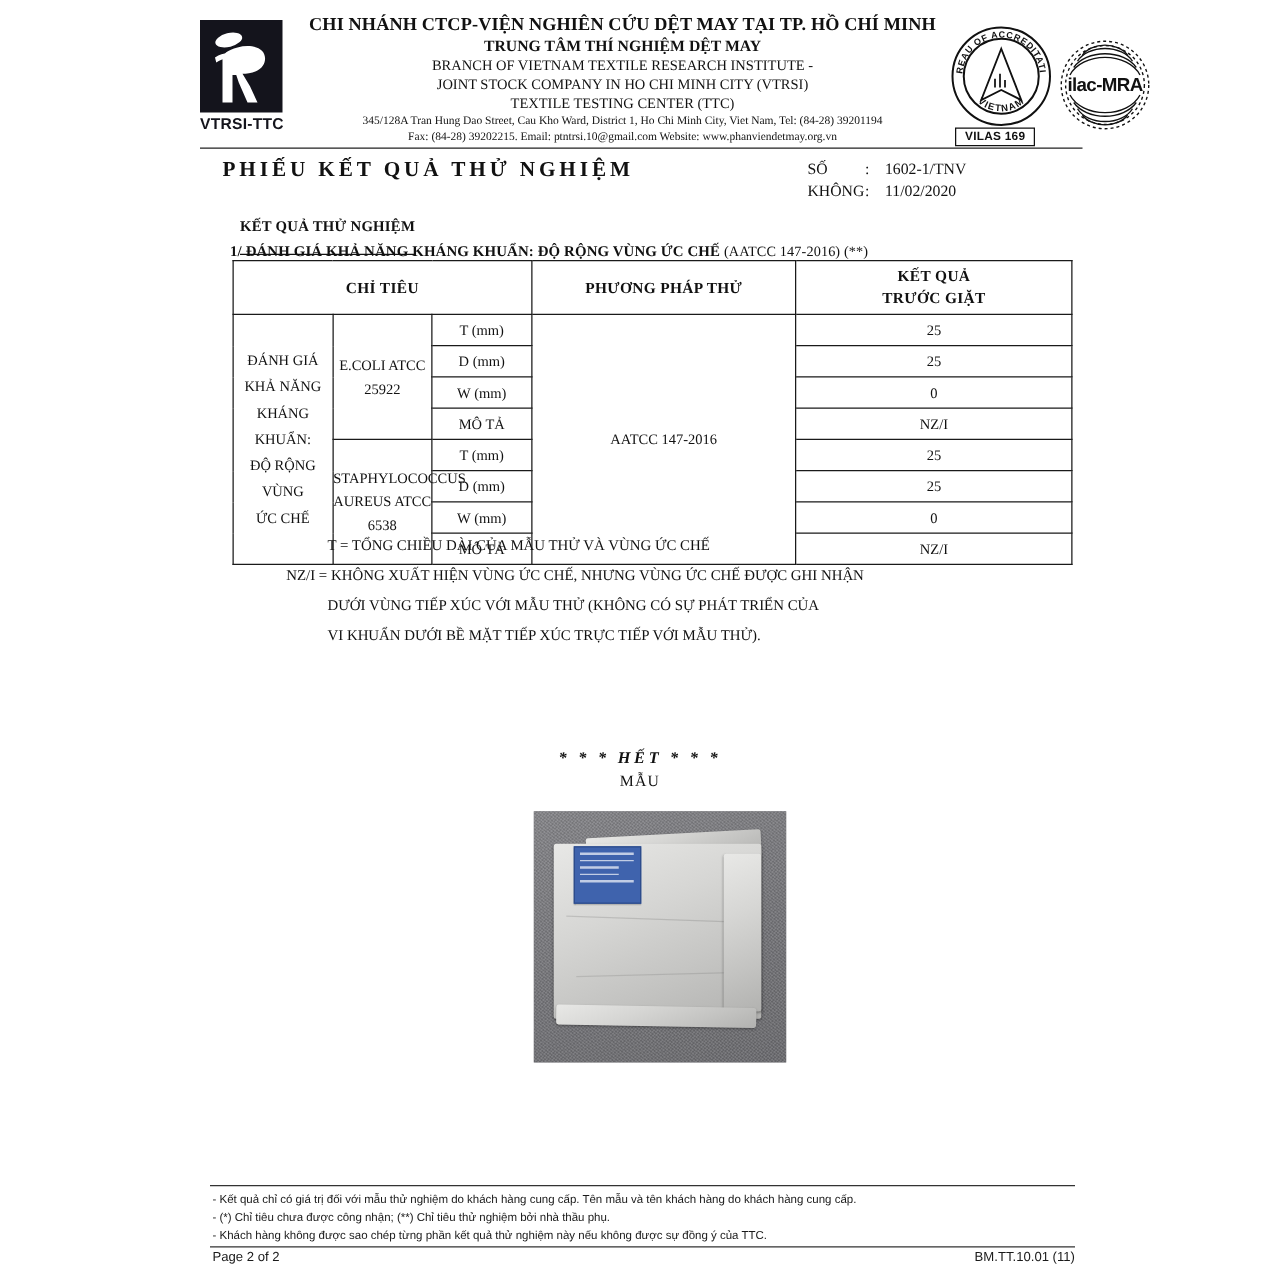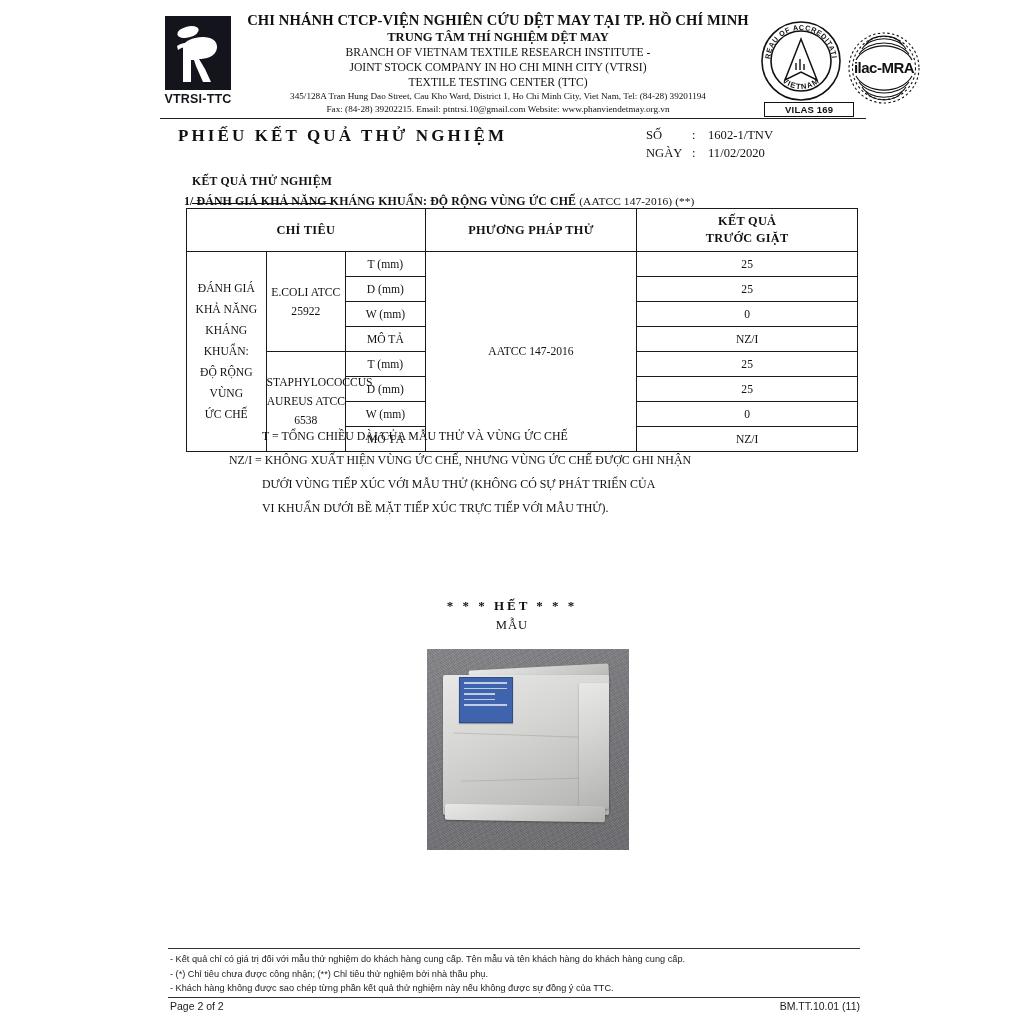--- a/index.html
+++ b/index.html
@@ -12,21 +12,21 @@
     overflow:hidden;
   }
   .page{position:absolute;inset:0;}
 
   
   .header{
     position:absolute;left:160px;top:12px;width:706px;height:106px;
   }
   .logo-block{
     position:absolute;left:0;top:4px;width:76px;height:100px;
-    display:flex;flex-direction:column;align-items:center;
+    display:flex;flex-direction:column;align-items:flex-start;
   }
   .logo-sq{
     width:66px;height:74px;background:#14141c;
     position:relative;overflow:hidden;
   }
   .logo-sq svg{position:absolute;left:0;top:0;}
   .logo-cap{
     font-family:"Liberation Sans",sans-serif;
     font-weight:bold;font-size:12.5px;letter-spacing:.2px;
     color:#14141c;margin-top:2px;white-space:nowrap;
@@ -37,21 +37,21 @@
   .org .l1{font-weight:bold;font-size:14.6px;letter-spacing:.1px;line-height:17px;}
   .org .l2{font-weight:bold;font-size:12.6px;line-height:16px;}
   .org .l3,.org .l4,.org .l5{font-size:11.6px;line-height:15px;}
   .org .addr{font-size:9.2px;line-height:12.5px;}
 
   .marks{position:absolute;left:600px;top:4px;width:176px;height:102px;}
   .ilac{position:absolute;left:86px;top:14px;}
   .boa{position:absolute;left:0px;top:4px;}
   .vilas{
     position:absolute;left:4px;top:86px;
-    border:1.4px solid #111;padding:1px 20px;
+    border:1.4px solid #111;padding:1px 7px;
     font-family:"Liberation Sans",sans-serif;
     font-weight:bold;font-size:9.5px;letter-spacing:.2px;
   }
 
   .rule-top{
     position:absolute;left:160px;top:118px;width:706px;
     border-top:1.6px solid #222;
   }
 
   
@@ -100,21 +100,21 @@
 
   
   .notes{position:absolute;left:194px;top:424px;width:680px;font-size:11.9px;}
   .notes .n0{line-height:21px;}
   .notes .ind{margin-left:35px;line-height:24px;}
   .notes .ind2{margin-left:68px;line-height:24px;}
   sup{font-size:7.6px;vertical-align:super;}
 
   .endmark{
     position:absolute;left:0;top:598px;width:1024px;text-align:center;
-    font-size:13px;letter-spacing:3px;font-weight:bold;
+    font-size:13px;letter-spacing:3px;font-weight:bold;font-style:italic;
   }
   .sample-lbl{
     position:absolute;left:0;top:618px;width:1024px;text-align:center;
     font-size:12.6px;letter-spacing:1px;
   }
 
   
   .photo{
     position:absolute;left:427px;top:649px;width:202px;height:201px;
     background:#7c7c80;overflow:hidden;
@@ -250,21 +250,21 @@
 
   <div class="title-row">
     <div class="doc-title">PHIẾU KẾT QUẢ THỬ NGHIỆM</div>
     <div class="meta">
       <div class="mrow">
         <span class="mk">SỐ</span>
         <span class="mc">:</span>
         <span class="mv">1602-1/TNV</span>
       </div>
       <div class="mrow">
-        <span class="mk">NGÀY</span>
+        <span class="mk">KHÔNG</span>
         <span class="mc">:</span>
         <span class="mv">11/02/2020</span>
       </div>
     </div>
   </div>
 
   <div class="sec-title">KẾT QUẢ THỬ NGHIỆM</div>
   <div class="sec-sub">
     <span>1/ ĐÁNH GIÁ KHẢ NĂNG KHÁNG KHUẨN: ĐỘ RỘNG VÙNG ỨC CHẾ</span>
     <span class="light">(AATCC 147-2016) (**)</span>

